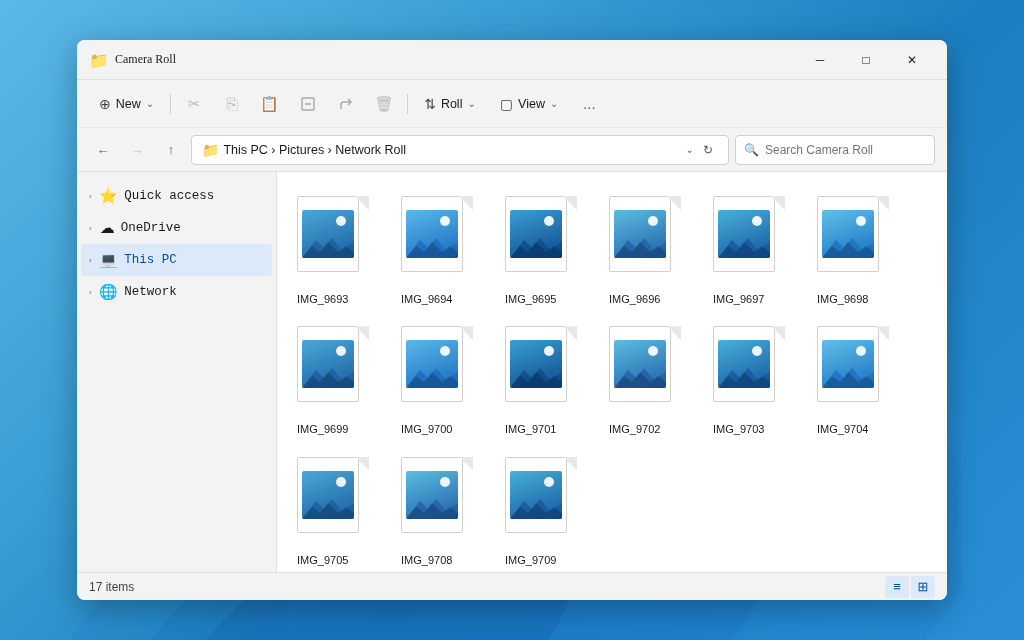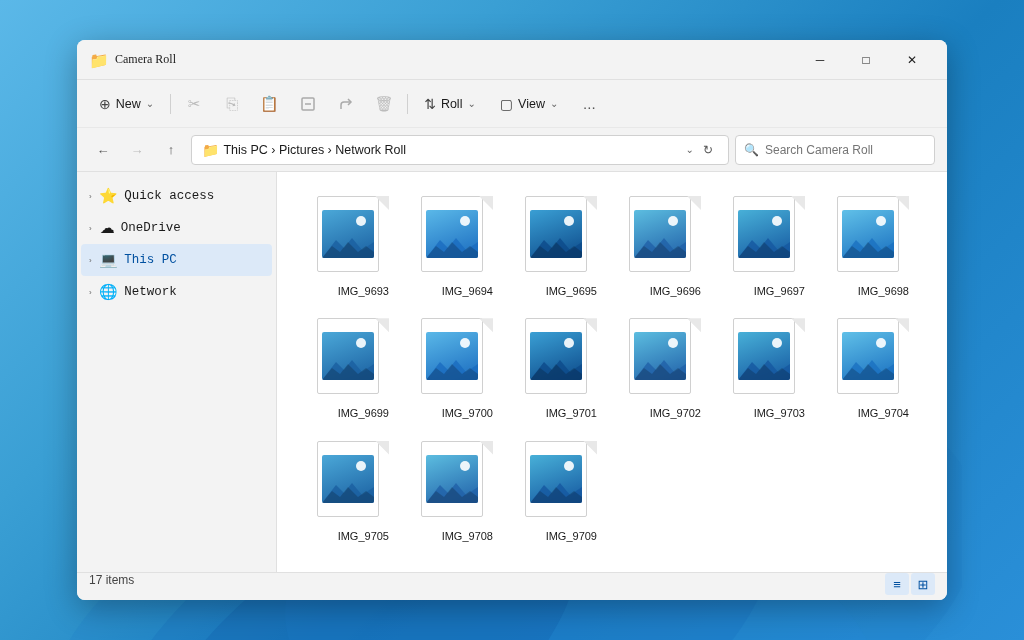--- a/index.html
+++ b/index.html
@@ -269,25 +269,25 @@
     
     .file-area::-webkit-scrollbar { width: 8px; }
     .file-area::-webkit-scrollbar-track { background: #f3f3f3; }
     .file-area::-webkit-scrollbar-thumb { background: #c0c0c0; border-radius: 4px; }
 
     
     .file-item {
       width: 100px;
       display: flex;
       flex-direction: column;
-      align-items: flex-end;
+      align-items: flex-start;
       padding: 8px 4px;
       cursor: pointer;
       border-radius: 4px;
-      gap: 8px;
+      gap: 16px;
     }
 
     .file-icon {
       width: 72px;
       height: 80px;
       position: relative;
       flex-shrink: 0;
     }
     
     .file-icon .page-bg {
@@ -340,21 +340,21 @@
       word-break: break-all;
       line-height: 1.3;
     }
 
     
     .status-bar {
       height: 28px;
       background: #f3f3f3;
       border-top: 1px solid #e0e0e0;
       display: flex;
-      align-items: flex-start;
+      align-items: center;
       padding: 0 12px;
       font-size: 12px;
       color: #444;
       flex-shrink: 0;
       justify-content: space-between;
     }
     .status-view-btns {
       display: flex;
       gap: 2px;
     }

